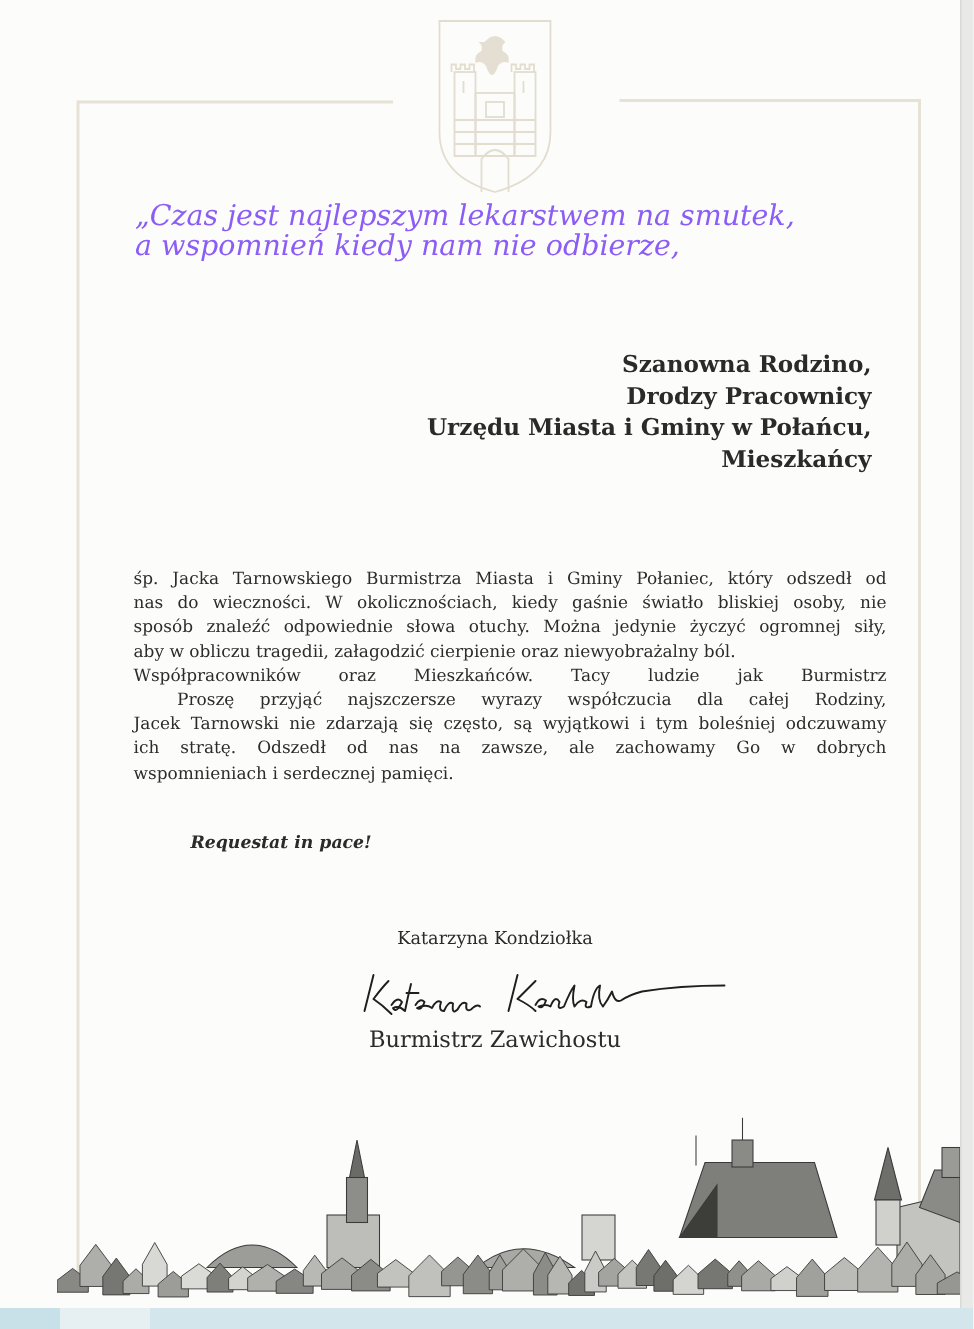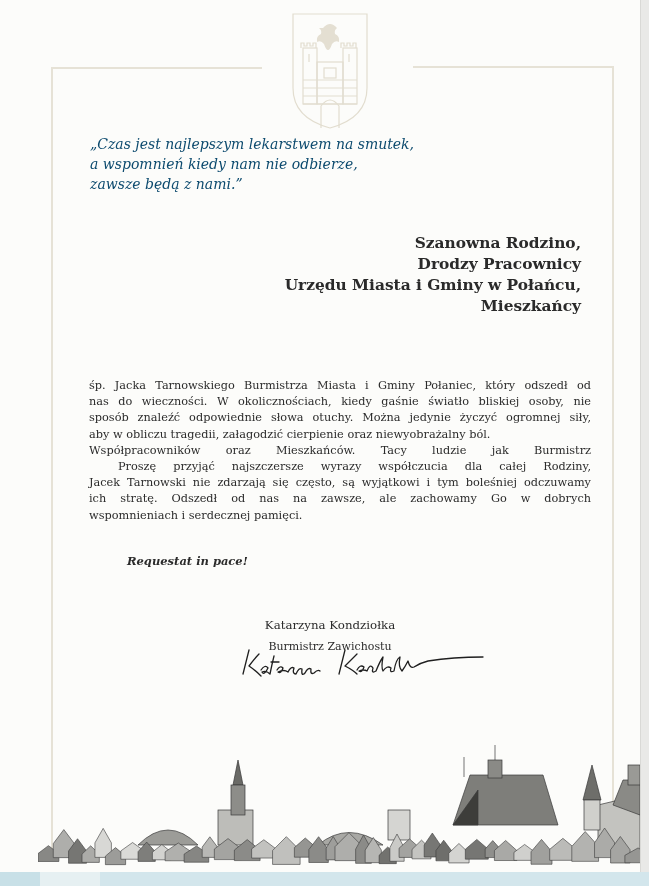--- a/index.html
+++ b/index.html
@@ -19,21 +19,21 @@
   .fl-top-left { left:52px; top:67px; width:210px; height:2px; }
   .fl-top-right { left:413px; top:66px; width:200px; height:2px; }
   .fl-left { left:51px; top:67px; width:2px; height:790px; }
   .fl-right { left:612px; top:66px; width:2px; height:790px; }
 
   .crest { position:absolute; left:289px; top:10px; width:82px; height:120px; }
 
   .quote {
     position:absolute; left:90px; top:134px; width:360px;
     font-family:"DejaVu Serif", serif; font-style:italic;
-    font-size:14px; line-height:20px; color:#0c4a6e;
+    font-size:19px; line-height:20px; color:#8b5cf6;text-align:right;
   }
   .quote div { white-space:nowrap; }
 
   .salutation {
     position:absolute; right:59px; top:233px; width:360px; text-align:right;
     font-family:"DejaVu Serif", serif; font-weight:bold;
     font-size:15.4px; line-height:21px; color:#2a2a2a;
   }
   .salutation div { white-space:nowrap; }
 
@@ -49,22 +49,22 @@
     position:absolute; left:127px; top:554px;
     font-family:"DejaVu Serif", serif; font-style:italic; font-weight:bold;
     font-size:11.5px; color:#2b2b2b;
   }
   .closing {
     position:absolute; left:230px; top:617px; width:200px; text-align:center;
     font-family:"DejaVu Serif", serif; font-size:11.8px; line-height:16px; color:#2b2b2b;
   }
   .signature { position:absolute; left:235px; top:644px; width:270px; height:40px; }
   .title-under {
-    position:absolute; left:230px; top:640px; width:200px; text-align:center;
-    font-family:"DejaVu Serif", serif; font-size:11px; color:#2b2b2b;
+    position:absolute; left:230px; top:684px; width:200px; text-align:center;
+    font-family:"DejaVu Serif", serif; font-size:15px; color:#2b2b2b;
   }
   .landscape { position:absolute; left:38px; top:745px; width:602px; height:127px; }
 </style>
 </head>
 <body>
 
 <div class="page">
   <div class="frame-line fl-top-left"></div>
   <div class="frame-line fl-top-right"></div>
   <div class="frame-line fl-left"></div>
@@ -84,21 +84,20 @@
       <path d="M20 44 v8 M60 44 v8"></path>
     </g>
     <g fill="#e4dfd2" stroke="none">
       <path d="M34 18 q7 -8 14 0 q-3 2 -2 6 q5 2 4 8 q-4 -2 -7 2 q-2 6 -4 6 q-2 0 -4 -6 q-3 -4 -7 -2 q-1 -6 4 -8 q1 -4 -2 -6z"></path>
     </g>
   </svg>
 
   <div class="quote">
     <div>„Czas jest najlepszym lekarstwem na smutek,</div>
     <div>a wspomnień kiedy nam nie odbierze,</div>
-    <div>zawsze będą z nami.”</div>
   </div>
 
   <div class="salutation">
     <div>Szanowna Rodzino,</div>
     <div>Drodzy Pracownicy</div>
     <div>Urzędu Miasta i Gminy w Połańcu,</div>
     <div>Mieszkańcy</div>
   </div>
 
   <div class="body-text">

